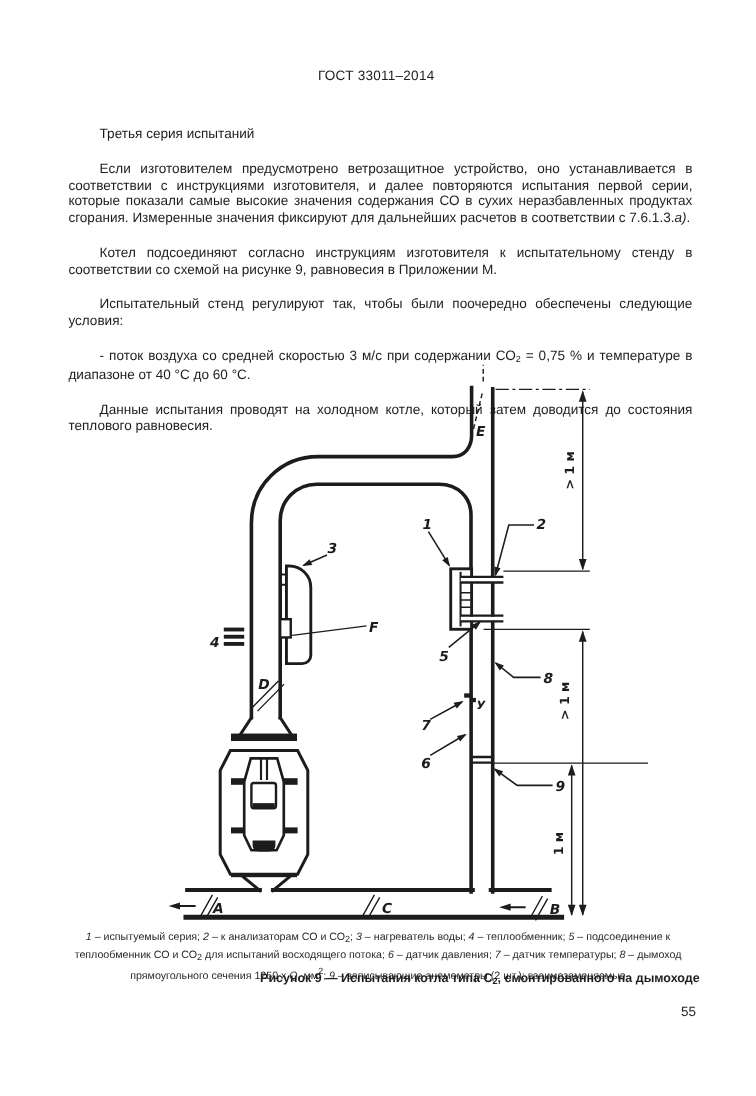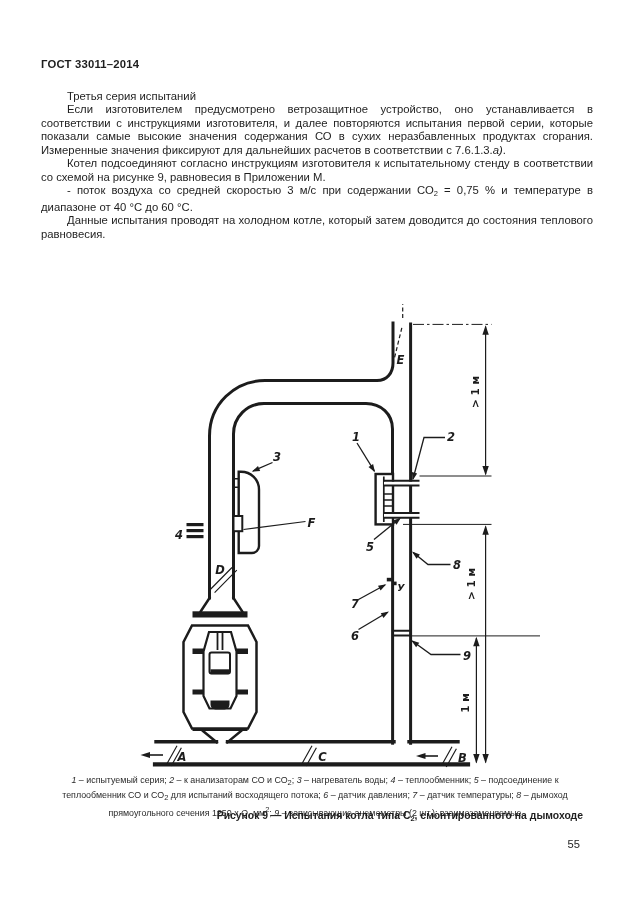--- a/index.html
+++ b/index.html
@@ -1,22 +1,22 @@
 <!DOCTYPE html>
 <html><head>
 <meta charset="utf-8">
 <style>
   html,body{margin:0;padding:0;}
   body{width:630px;height:913px;background:#fdfdfd;position:relative;
        font-family:"Liberation Sans",sans-serif;color:#1e1e1e;overflow:hidden;}
   .page{position:absolute;inset:0;background:#ffffff;}
-  .doc-header{position:absolute;top:58px;left:41px;width:545px;text-align:left;
-              font-weight:bold;font-size:11.3px;letter-spacing:.2px;}
+  .doc-header{position:absolute;top:58px;left:41px;width:545px;text-align:center;
+              font-weight:normal;font-size:11.3px;letter-spacing:.2px;}
   .textblock{position:absolute;top:90px;left:41px;width:552px;}
-  .para{margin:0;font-size:11.3px;line-height:13.45px;text-align:justify;text-indent:26px;}
+  .para{margin:16px;font-size:11.3px;line-height:13.45px;text-align:justify;text-indent:26px;}
   .seg-i{font-style:italic;}
   .seg-sub{font-size:7.5px;vertical-align:-2px;}
   .seg-sup{font-size:7.5px;vertical-align:4px;}
   .figure-wrap{position:absolute;top:298px;left:0;width:630px;height:476px;}
   .legend{position:absolute;top:774px;left:20px;width:590px;font-size:8.9px;
           line-height:12.2px;text-align:center;color:#2a2a2a;}
   .fig-caption{position:absolute;top:810px;left:31px;width:552px;text-align:right;
                font-weight:bold;font-size:10.4px;}
   .pagenum{position:absolute;top:838px;right:50px;font-size:11.2px;padding-left:40px;}
   svg text{font-family:"DejaVu Sans",sans-serif;}
@@ -28,20 +28,21 @@
 <body>
 
 <div class="page">
 
   <div class="doc-header">ГОСТ 33011–2014</div>
 
   <div class="textblock">
     <p class="para"><span>Третья серия испытаний</span></p>
     <p class="para"><span>Если изготовителем предусмотрено ветрозащитное устройство, оно устанавливается в соответствии с инструкциями изготовителя, и далее повторяются испытания первой серии, которые показали самые высокие значения содержания СО в сухих неразбавленных продуктах сгорания. Измеренные значения фиксируют для дальнейших расчетов в соответствии с 7.6.1.3.</span><span class="seg-i">а)</span><span>.</span></p>
     <p class="para"><span>Котел подсоединяют согласно инструкциям изготовителя к испытательному стенду в соответствии со схемой на рисунке 9, равновесия в Приложении М.</span></p>
+    <p class="para"><span>Испытательный стенд регулируют так, чтобы были поочередно обеспечены следующие условия:</span></p>
     <p class="para"><span>- поток воздуха со средней скоростью 3 м/с при содержании СО</span><span class="seg-sub">2</span><span> = 0,75 % и температуре в диапазоне от 40 °С до 60 °С.</span></p>
     <p class="para"><span>Данные испытания проводят на холодном котле, который затем доводится до состояния теплового равновесия.</span></p>
   </div>
 
   <div class="figure-wrap">
     <svg width="630" height="476" viewBox="0 298 630 476" xmlns="http://www.w3.org/2000/svg">
 
       <g stroke="#1c1c1c" fill="none" stroke-linecap="square">
 
         <path stroke-width="3" d="M209.5,598 V436 C209.5,404 235,380.5 265,380.5 H377 C387,380.5 393,373 393,363 V323"></path>

